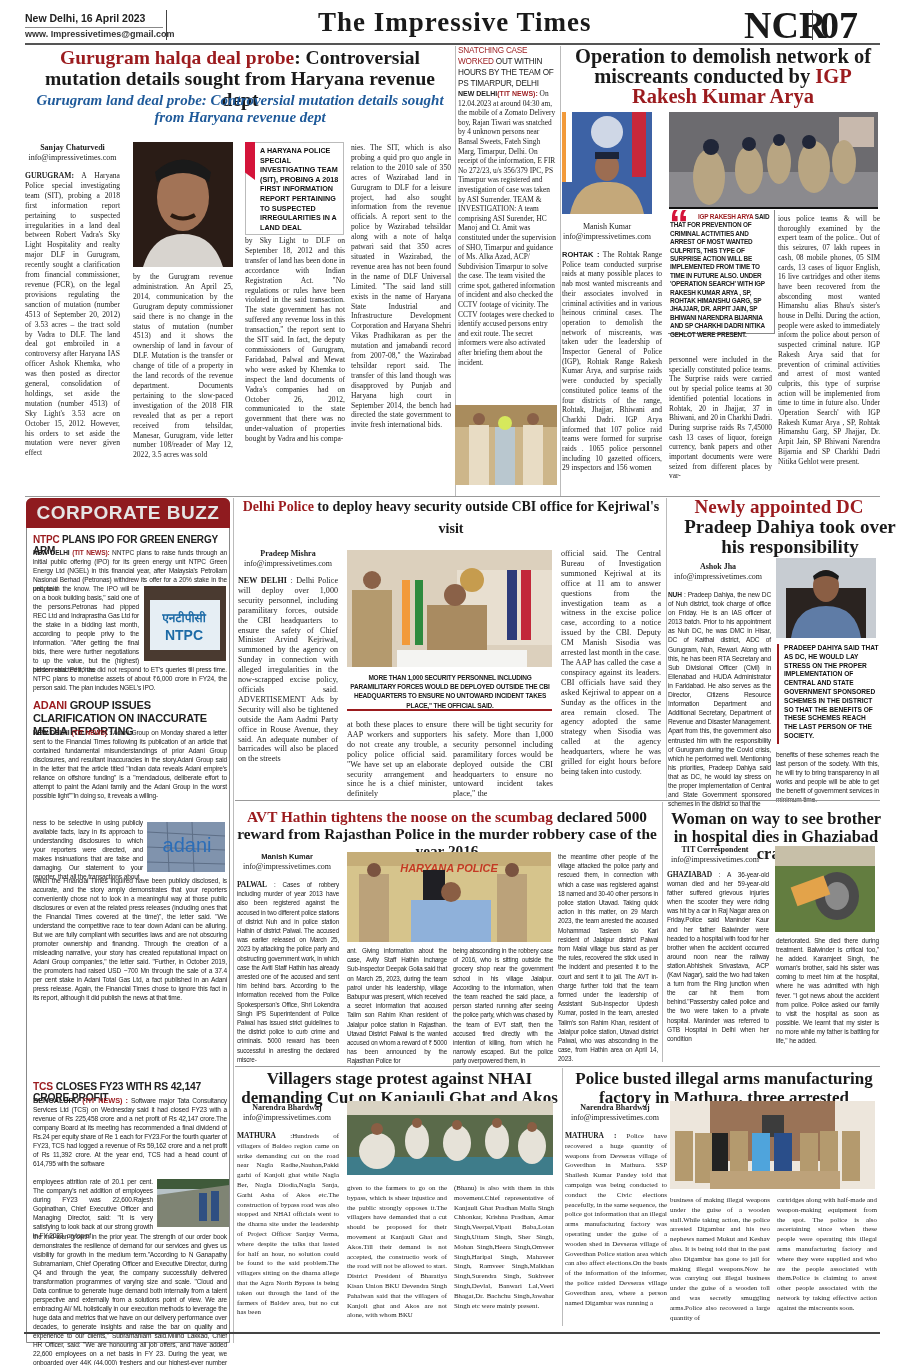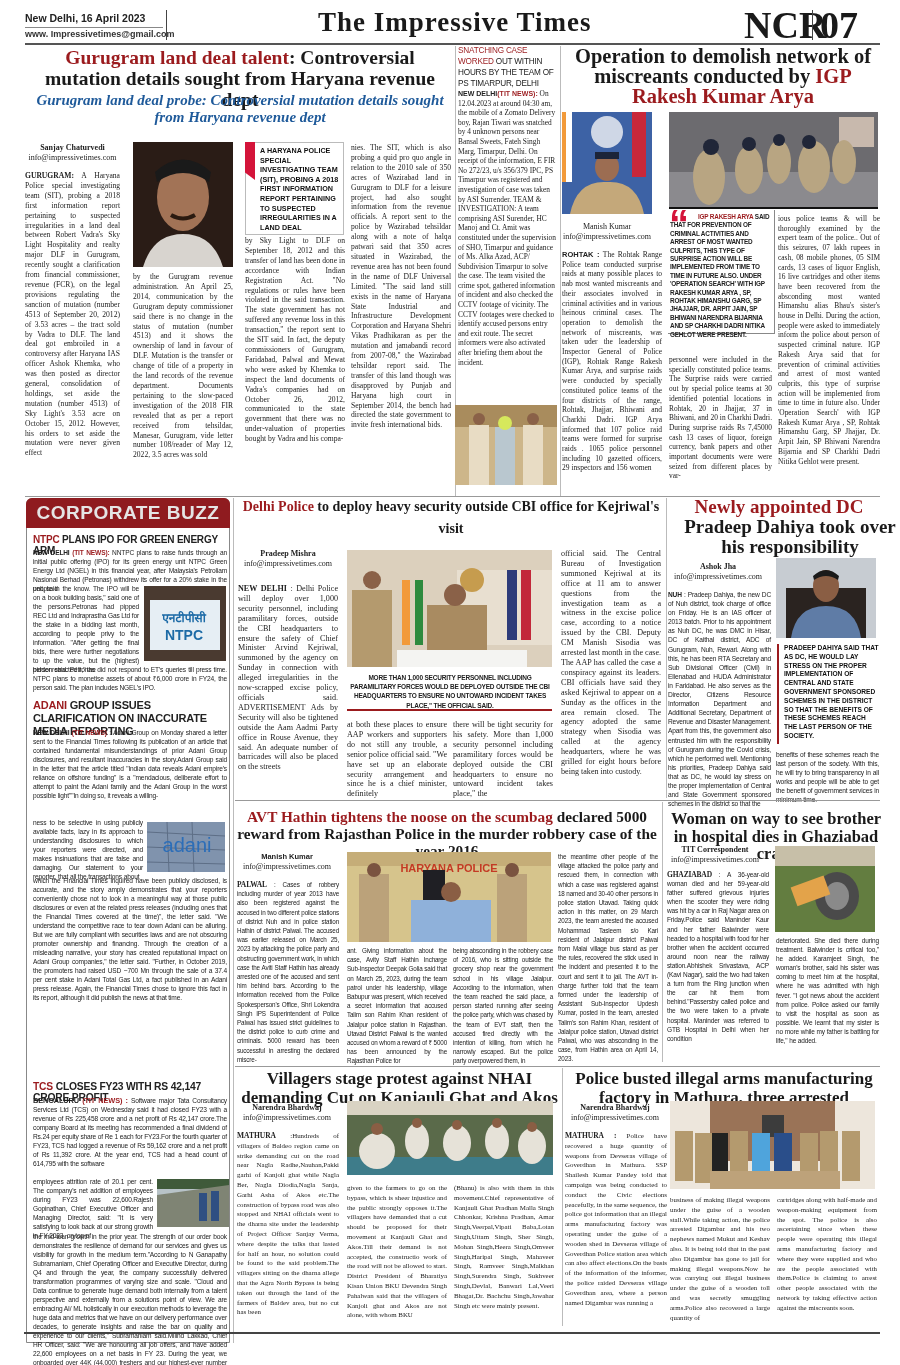--- a/index.html
+++ b/index.html
@@ -34,21 +34,21 @@
   <div class="abs" style="left:166px;top:10px;width:1px;height:30px;background:#444;"></div>
   <div class="abs serif" style="left:318px;top:7px;font-size:27px;font-weight:bold;color:#1a1a1a;letter-spacing:1px;">The Impressive Times</div>
   <div class="abs serif" style="left:744px;top:3px;font-size:38px;font-weight:bold;color:#1a1a1a;">NCR</div>
   <div class="abs" style="left:812px;top:10px;width:1px;height:30px;background:#444;"></div>
   <div class="abs serif" style="left:820px;top:3px;font-size:38px;font-weight:bold;color:#1a1a1a;">07</div>
 </div>
 <div class="rule" style="left:25px;top:43px;width:855px;height:1.5px;"></div>
 
 <div>
   <div class="headline" style="left:25px;top:47px;width:430px;font-size:19.5px;line-height:21px;">
-    <span class="red">Gurugram land deal talent</span><span>: Controversial mutation details sought from Haryana revenue dept</span>
+    <span class="red">Gurugram halqa deal probe</span><span>: Controversial mutation details sought from Haryana revenue dept</span>
   </div>
   <div class="headline blue" style="left:25px;top:92px;width:430px;font-size:15px;line-height:17px;font-style:italic;color:#1f5a9a;">Gurugram land deal probe: Controversial mutation details sought from Haryana revenue dept</div>
 
   <div class="abs byline" style="left:25px;top:143px;width:95px;">
     <span class="name">Sanjay Chaturvedi</span>
     <span class="email">info@impressivetimes.com</span>
   </div>
   <div class="abs body-text" style="left:25px;top:171px;width:95px;">
     <span class="dateline serif">GURUGRAM:</span><span> A Haryana Police special investigating team (SIT), probing a 2018 first information report pertaining to suspected irregularities in a land deal between Robert Vadra's Sky Light Hospitality and realty major DLF in Gurugram, recently sought a clarification from financial commissioner, revenue (FCR), on the legal provisions regulating the sanction of mutation (number 4513 of September 20, 2012) of 3.53 acres – the tract sold by Vadra to DLF. The land deal got embroiled in a controversy after Haryana IAS officer Ashok Khemka, who was then posted as director general, consolidation of holdings, set aside the mutation (number 4513) of Sky Light's 3.53 acre on October 15, 2012. However, his orders to set aside the mutation were never given effect</span>
   </div>
@@ -222,21 +222,21 @@
 <div class="vrule" style="left:233px;top:498px;height:845px;"></div>
 
 <div>
   <div class="headline" style="left:236px;top:496px;width:430px;font-size:14px;line-height:22px;">
     <span class="red">Delhi Police</span><span> to deploy heavy security outside CBI office for Kejriwal's visit</span>
   </div>
   <div class="abs byline" style="left:238px;top:549px;width:100px;">
     <span class="name">Pradeep Mishra</span>
     <span class="email">info@impressivetimes.com</span>
   </div>
-  <div class="abs body-text" style="left:238px;top:576px;width:100px;font-size:8.1px;line-height:9.9px;margin-top:8px;">
+  <div class="abs body-text" style="left:238px;top:576px;width:100px;font-size:8.1px;line-height:9.9px;">
     <span class="dateline">NEW DELHI</span><span> : Delhi Police will deploy over 1,000 security personnel, including paramilitary forces, outside the CBI headquarters to ensure the safety of Chief Minister Arvind Kejriwal, summoned by the agency on Sunday in connection with alleged irregularities in the now-scrapped excise policy, officials said.   ADVERTISEMENT Ads by Security will also be tightened outside the Aam Aadmi Party office in Rouse Avenue, they said. An adequate number of barricades will also be placed on the streets</span>
   </div>
 
   <div class="photo" style="left:347px;top:550px;width:205px;height:117px;background:#c6b69a;">
     <svg viewBox="0 0 205 117">
         <rect width="205" height="117" fill="#dcd0bd"></rect>
         <rect x="110" y="20" width="95" height="75" fill="#e8dfd0"></rect>
         <circle cx="125" cy="30" r="12" fill="#c69c4e"></circle>
         <rect x="160" y="20" width="10" height="70" fill="#2d3b79"></rect>
         <rect x="174" y="20" width="10" height="70" fill="#c2283a"></rect>
@@ -245,21 +245,21 @@
         <rect x="5" y="40" width="40" height="77" fill="#b49a6e"></rect>
         <circle cx="25" cy="30" r="9" fill="#8a6148"></circle>
         <rect x="80" y="55" width="60" height="55" fill="#a98b61"></rect>
         <circle cx="108" cy="45" r="11" fill="#8a6148"></circle>
         <rect x="50" y="100" width="130" height="17" fill="#f4f4f2"></rect>
       </svg>
   </div>
   <div class="abs cond" style="left:350px;top:673px;width:200px;font-size:6.5px;line-height:9.2px;font-weight:bold;text-align:center;">MORE THAN 1,000 SECURITY PERSONNEL INCLUDING PARAMILITARY FORCES WOULD BE DEPLOYED OUTSIDE THE CBI HEADQUARTERS TO ENSURE NO UNTOWARD INCIDENT TAKES PLACE," THE OFFICIAL SAID.</div>
   <div class="abs" style="left:347px;top:709px;width:205px;height:2px;background:#9b1b1e;"></div>
 
-  <div class="abs body-text" style="left:347px;top:720px;width:100px;font-size:8.1px;line-height:9.9px;">at both these places to ensure AAP workers and supporters do not still any trouble, a senior police official said. "We have set up an elaborate security arrangement and since he is a chief minister, definitely</div>
+  <div class="abs body-text" style="left:347px;top:720px;width:100px;font-size:8.1px;line-height:9.9px;">at both these places to ensure AAP workers and supporters do not create any trouble, a policy police official said. "We have set up an elaborate security arrangement and since he is a chief minister, definitely</div>
   <div class="abs body-text" style="left:453px;top:720px;width:100px;font-size:8.1px;line-height:9.9px;">there will be tight security for his safety. More than 1,000 security personnel including paramilitary forces would be deployed outside the CBI headquarters to ensure no untoward incident takes place," the</div>
   <div class="abs body-text" style="left:561px;top:549px;width:100px;font-size:8.1px;line-height:9.9px;">official said. The Central Bureau of Investigation summoned Kejriwal at its office at 11 am to answer questions from the investigation team as a witness in the excise police case, according to a notice issued by the CBI. Deputy CM Manish Sisodia was arrested last month in the case. The AAP has called the case a conspiracy against its leaders. CBI officials have said they asked Kejriwal to appear on a Sunday as the offices in the area remain closed. The agency adopted the same strategy when Sisodia was called at the agency headquarters, where he was grilled for eight hours before being taken into custody.</div>
 </div>
 
 <div class="vrule" style="left:666px;top:498px;height:300px;"></div>
 
 <div>
   <div class="headline red" style="left:668px;top:496px;width:222px;font-size:19px;line-height:21px;color:#9b1b1e;">Newly appointed DC</div>
   <div class="headline" style="left:668px;top:517px;width:222px;font-size:19px;line-height:20px;margin-left:11px;">Pradeep Dahiya took over his responsibility</div>
   <div class="abs byline" style="left:668px;top:562px;width:100px;">
@@ -289,21 +289,21 @@
   <div class="headline" style="left:237px;top:808px;width:420px;font-size:15.3px;line-height:17px;">
     <span class="red">AVT Hathin tightens the noose on the scumbag</span><span> declared 5000 reward from Rajasthan Police in the murder robbery case of the year 2016</span>
   </div>
   <div class="abs byline" style="left:237px;top:852px;width:100px;">
     <span class="name" style="font-family:'Liberation Sans',sans-serif;font-size:7.5px;">Manish Kumar</span>
     <span class="email">info@impressivetimes.com</span>
   </div>
   <div class="abs body-text small" style="left:237px;top:880px;width:102px;font-size:6.3px;line-height:9.2px;">
     <span class="dateline serif" style="font-size:7.5px;">PALWAL</span><span> : Cases of robbery including murder of year 2013 have also been registered against the accused in two different police stations of district Nuh and in police station Hathin of district Palwal. The accused was earlier released on March 25, 2023 by attacking the police party and obstructing government work, in which case the Aviti Staff Hathin has already arrested one of the accused and sent him behind bars. According to the information received from the Police Spokesperson's Office, Shri Lokendra Singh IPS Superintendent of Police Palwal has issued strict guidelines to the district police to curb crime and criminals. 5000 reward has been successful in arresting the declared miscre-</span>
   </div>
-  <div class="photo" style="left:347px;top:852px;width:204px;height:90px;background:#86efac;">
+  <div class="photo" style="left:347px;top:852px;width:204px;height:90px;background:#86efac;font-style:italic;">
     <svg viewBox="0 0 204 90">
         <rect width="204" height="90" fill="#d6c48c"></rect>
         <rect x="0" y="0" width="204" height="14" fill="#c5ad78"></rect>
         <text x="102" y="20" text-anchor="middle" font-size="11" font-family="Liberation Sans, sans-serif" font-weight="bold" fill="#c43a24">HARYANA POLICE</text>
         <rect x="12" y="22" width="30" height="68" fill="#bba27a"></rect>
         <circle cx="27" cy="18" r="7" fill="#7a5340"></circle>
         <rect x="150" y="22" width="30" height="68" fill="#bba27a"></rect>
         <circle cx="165" cy="18" r="7" fill="#7a5340"></circle>
         <rect x="76" y="18" width="22" height="30" fill="#1f1f24"></rect>
         <rect x="64" y="48" width="80" height="42" fill="#8fb1da"></rect>

